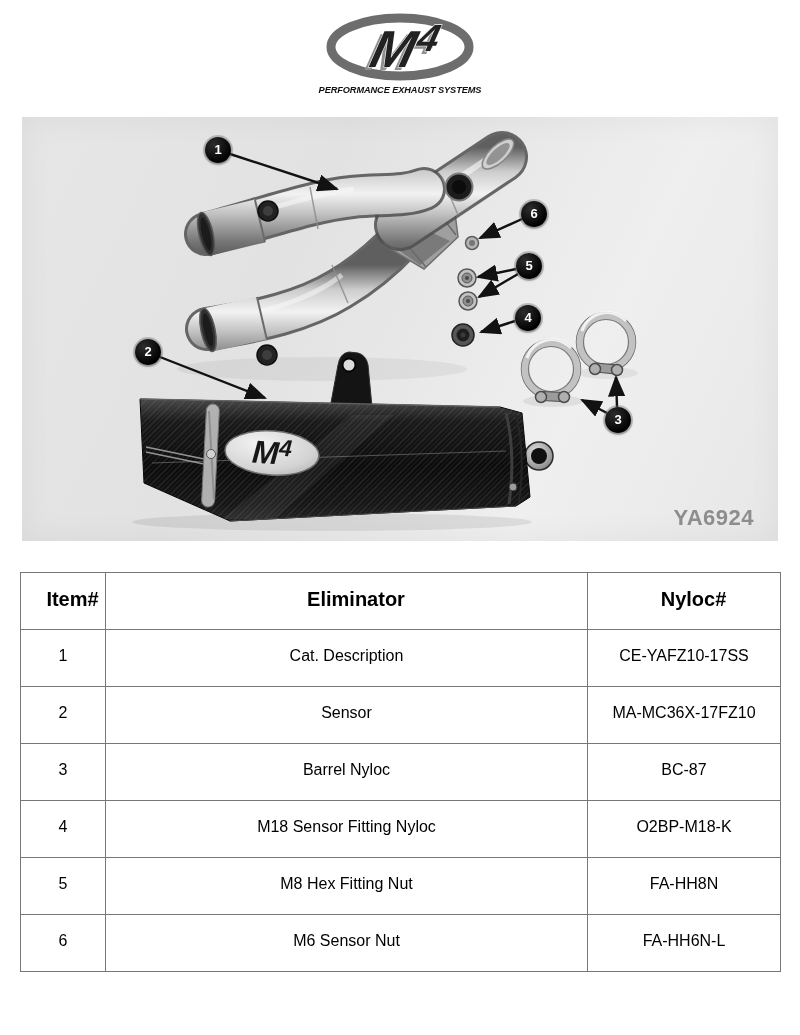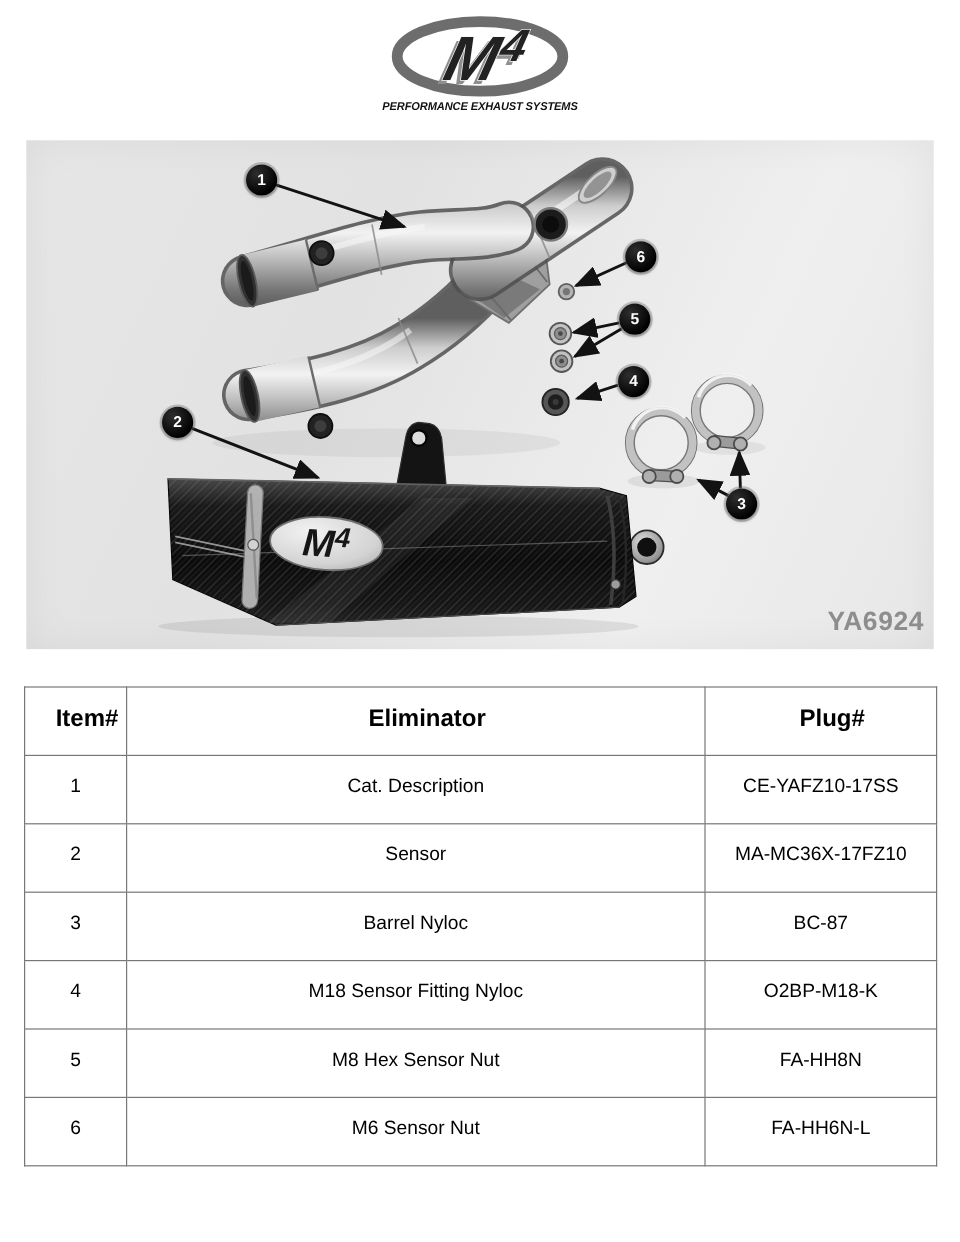--- a/index.html
+++ b/index.html
@@ -14,21 +14,21 @@
 
   
   .photo{position:absolute;left:22px;top:117px;width:756px;height:424px;
          background:linear-gradient(115deg,#e6e6e6 0%,#e2e2e2 35%,#efefef 72%,#e7e7e7 100%);
          box-shadow:inset 0 0 34px rgba(0,0,0,.05);}
   .photo svg{position:absolute;left:0;top:0;}
   .callout{position:absolute;width:26px;height:26px;border-radius:50%;
            background:radial-gradient(circle at 35% 30%,#2e2e2e,#000 72%);
            color:#fff;font-size:13px;font-weight:bold;line-height:26px;text-align:center;
            box-shadow:0 0 0 2px rgba(110,110,110,.35),0 1px 3px rgba(0,0,0,.45);}
-  .photo-code{position:absolute;right:8px;bottom:10px;font-size:22px;font-weight:bold;
+  .photo-code{position:absolute;right:24px;bottom:10px;font-size:22px;font-weight:bold;
               color:#8d8d8d;letter-spacing:.5px;}
 
   
   table.parts{position:absolute;left:20px;top:572px;width:760px;border-collapse:collapse;
               table-layout:fixed;background:#fff;}
   table.parts col.c1{width:85px;} table.parts col.c2{width:482px;} table.parts col.c3{width:193px;}
   table.parts th,table.parts td{border:1px solid #777;text-align:center;vertical-align:middle;
               height:52px;padding:0 4px 4px 4px;color:#000;}
   table.parts th{font-size:20px;font-weight:bold;padding-left:23px;}
   table.parts td{font-size:16px;font-weight:normal;}
@@ -236,21 +236,21 @@
 <table class="parts">
   <colgroup>
       <col class="c1">
       <col class="c2">
       <col class="c3">
     </colgroup>
   <thead>
     <tr>
       <th>Item#</th>
       <th>Eliminator</th>
-      <th>Plug#</th>
+      <th>Nyloc#</th>
     </tr>
   </thead>
   <tbody>
     <tr>
       <td>1</td>
       <td>Cat. Description</td>
       <td>CE-YAFZ10-17SS</td>
     </tr>
     <tr>
       <td>2</td>
@@ -262,21 +262,21 @@
       <td>Barrel Nyloc</td>
       <td>BC-87</td>
     </tr>
     <tr>
       <td>4</td>
       <td>M18 Sensor Fitting Nyloc</td>
       <td>O2BP-M18-K</td>
     </tr>
     <tr>
       <td>5</td>
-      <td>M8 Hex Sensor Nut</td>
+      <td>M8 Hex Fitting Nut</td>
       <td>FA-HH8N</td>
     </tr>
     <tr>
       <td>6</td>
       <td>M6 Sensor Nut</td>
       <td>FA-HH6N-L</td>
     </tr>
   </tbody>
 </table>
 

